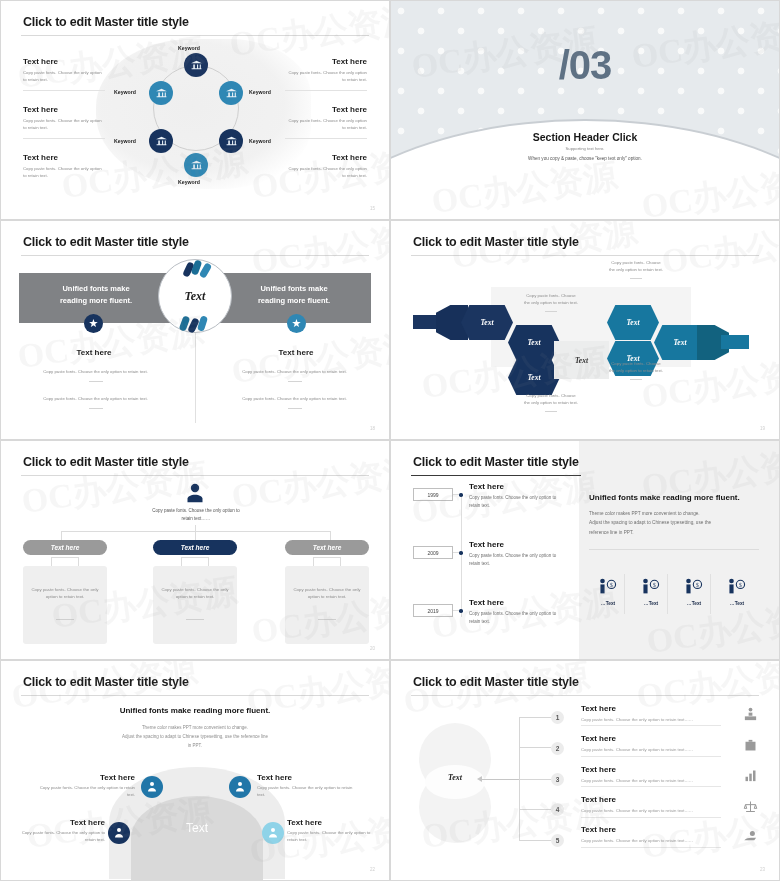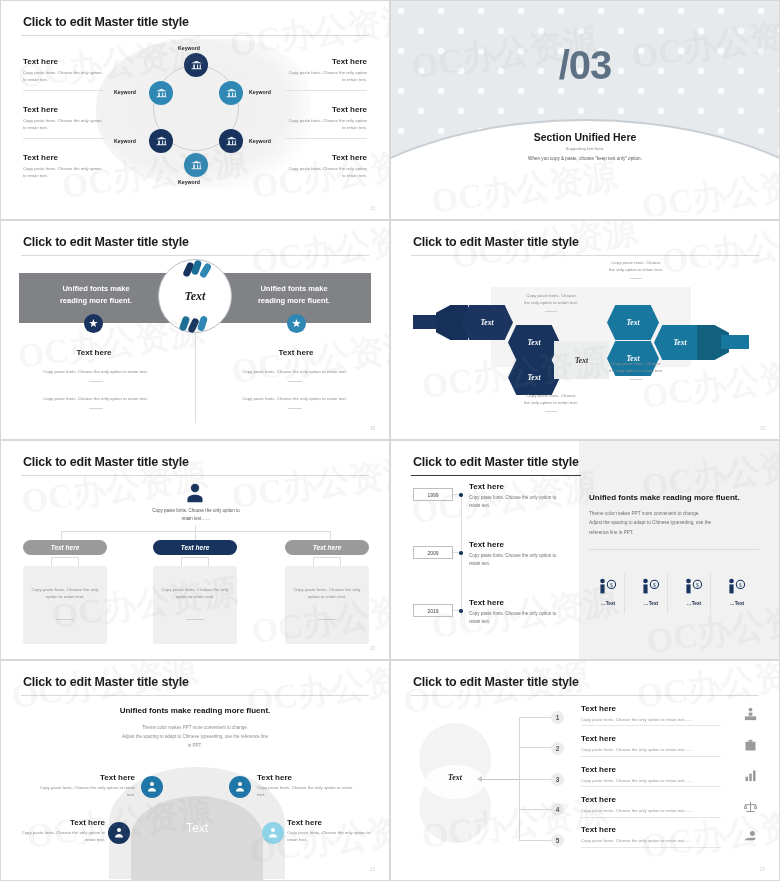--- a/index.html
+++ b/index.html
@@ -206,21 +206,21 @@
     <span style="left:250px;top:150px;">OC办公资源</span>
   </div>
 </div>
 
 <div class="slide">
   <div class="s2-top">
     <div class="s2-pat"></div>
   </div>
   <div class="s2-arc"></div>
   <div class="s2-num">/03</div>
-  <div class="s2-h">Section Unified Here</div>
+  <div class="s2-h">Section Header Click</div>
   <div class="s2-s1">Supporting text here.</div>
   <div class="s2-s2">When you copy &amp; paste, choose "keep text only" option.</div>
   <div class="wm">
     <span style="left:20px;top:30px;">OC办公资源</span>
     <span style="left:240px;top:20px;">OC办公资源</span>
     <span style="left:40px;top:165px;">OC办公资源</span>
     <span style="left:250px;top:170px;">OC办公资源</span>
   </div>
 </div>
 

